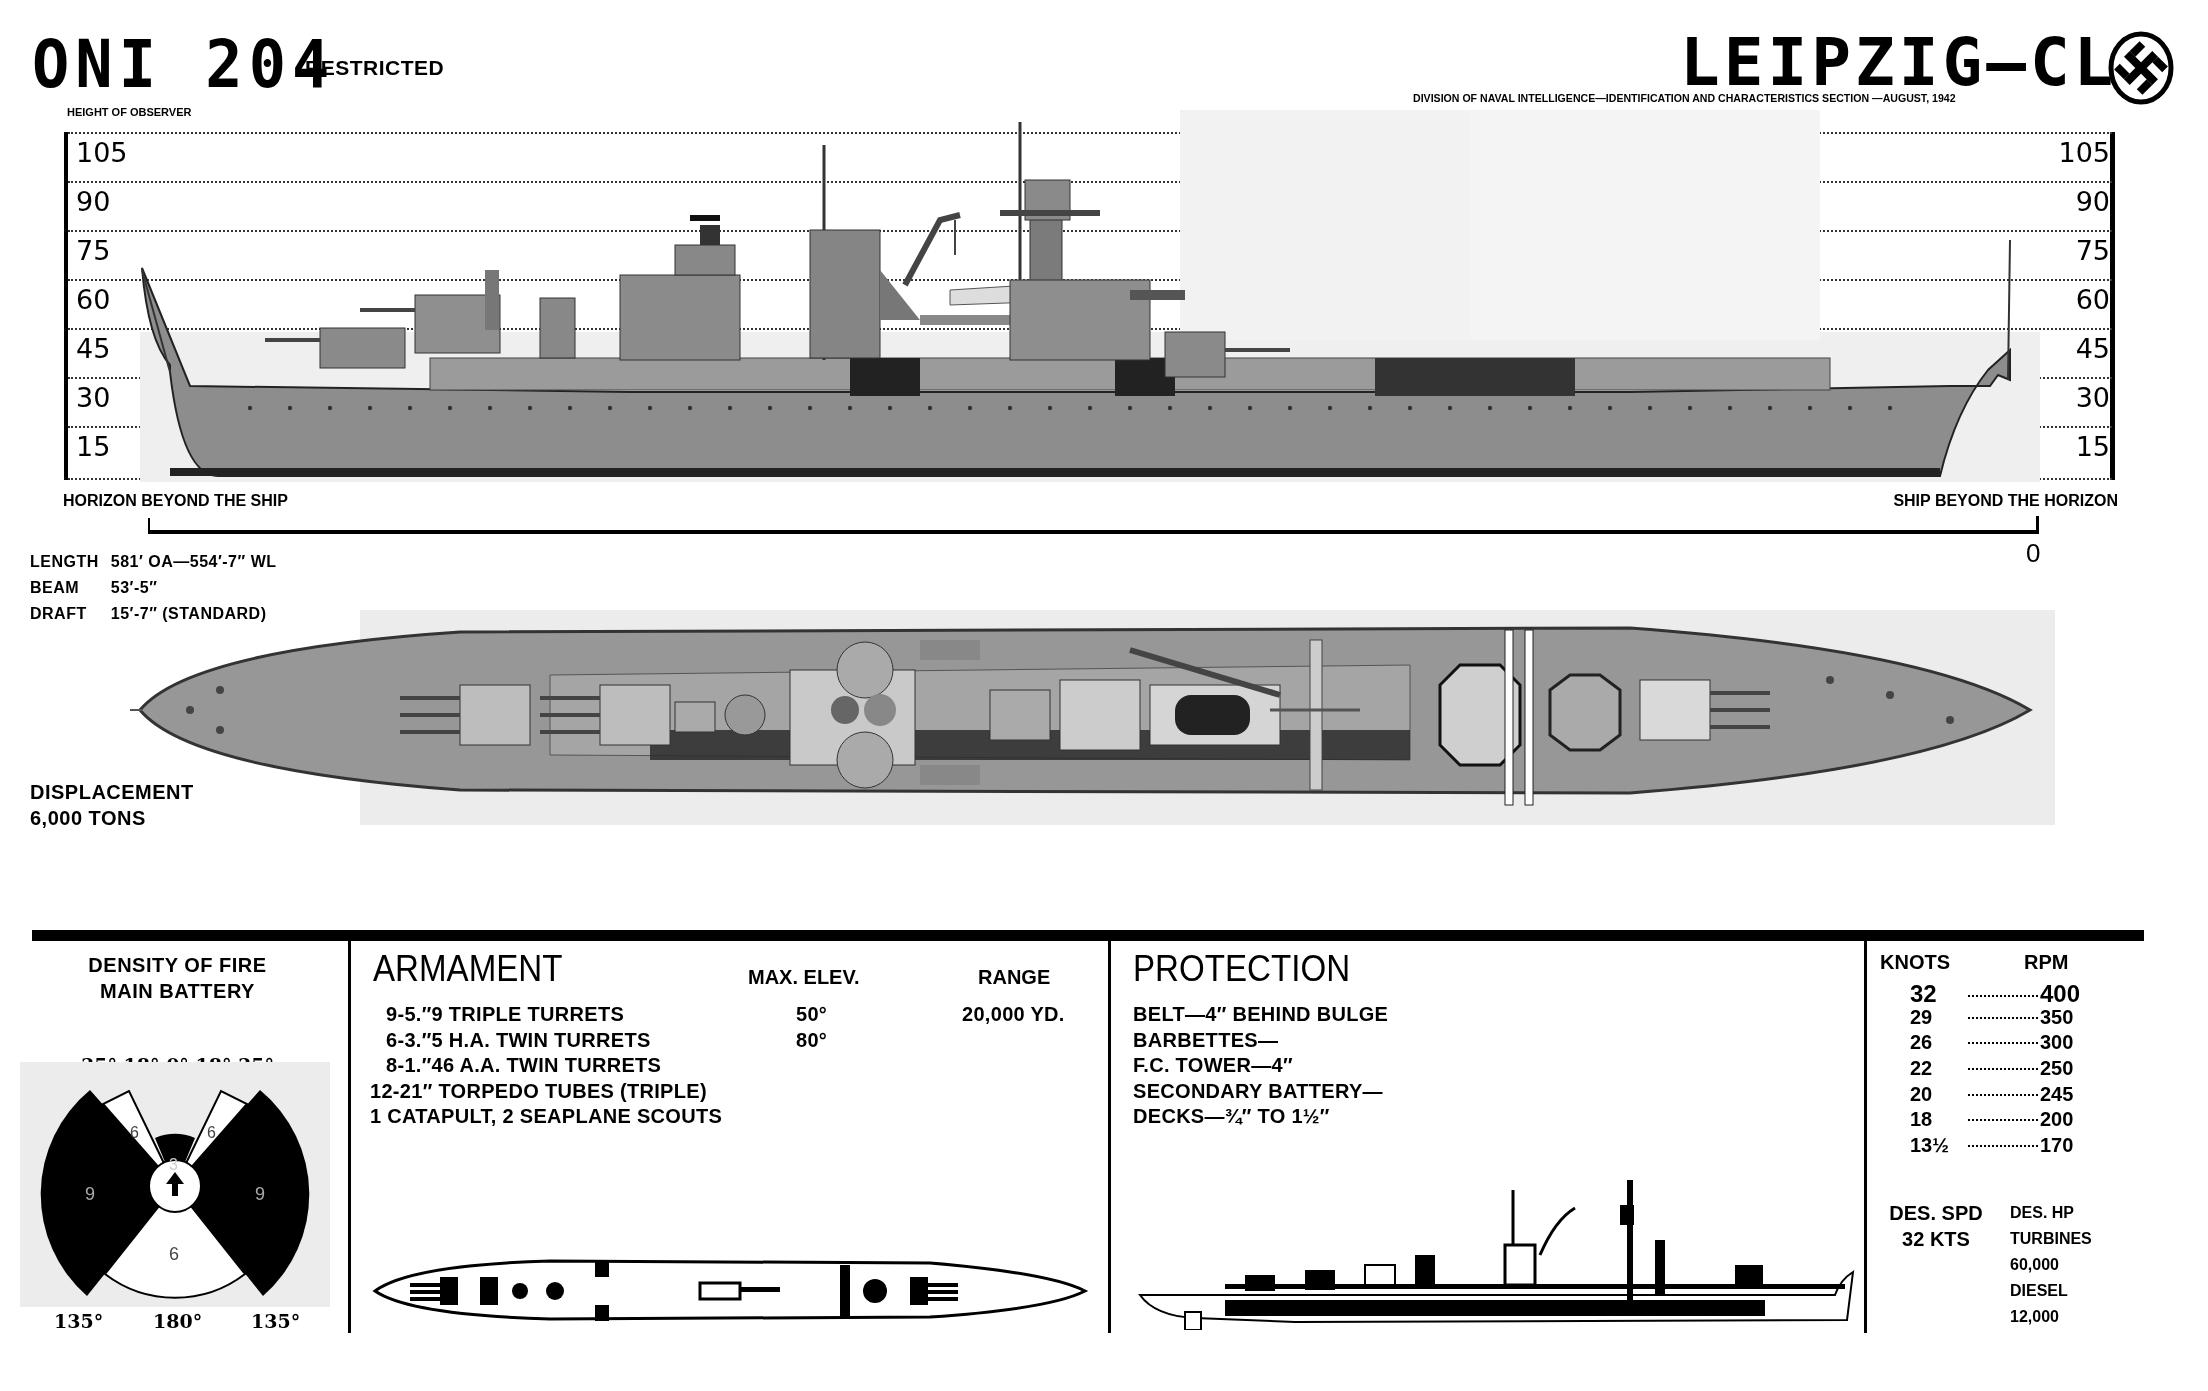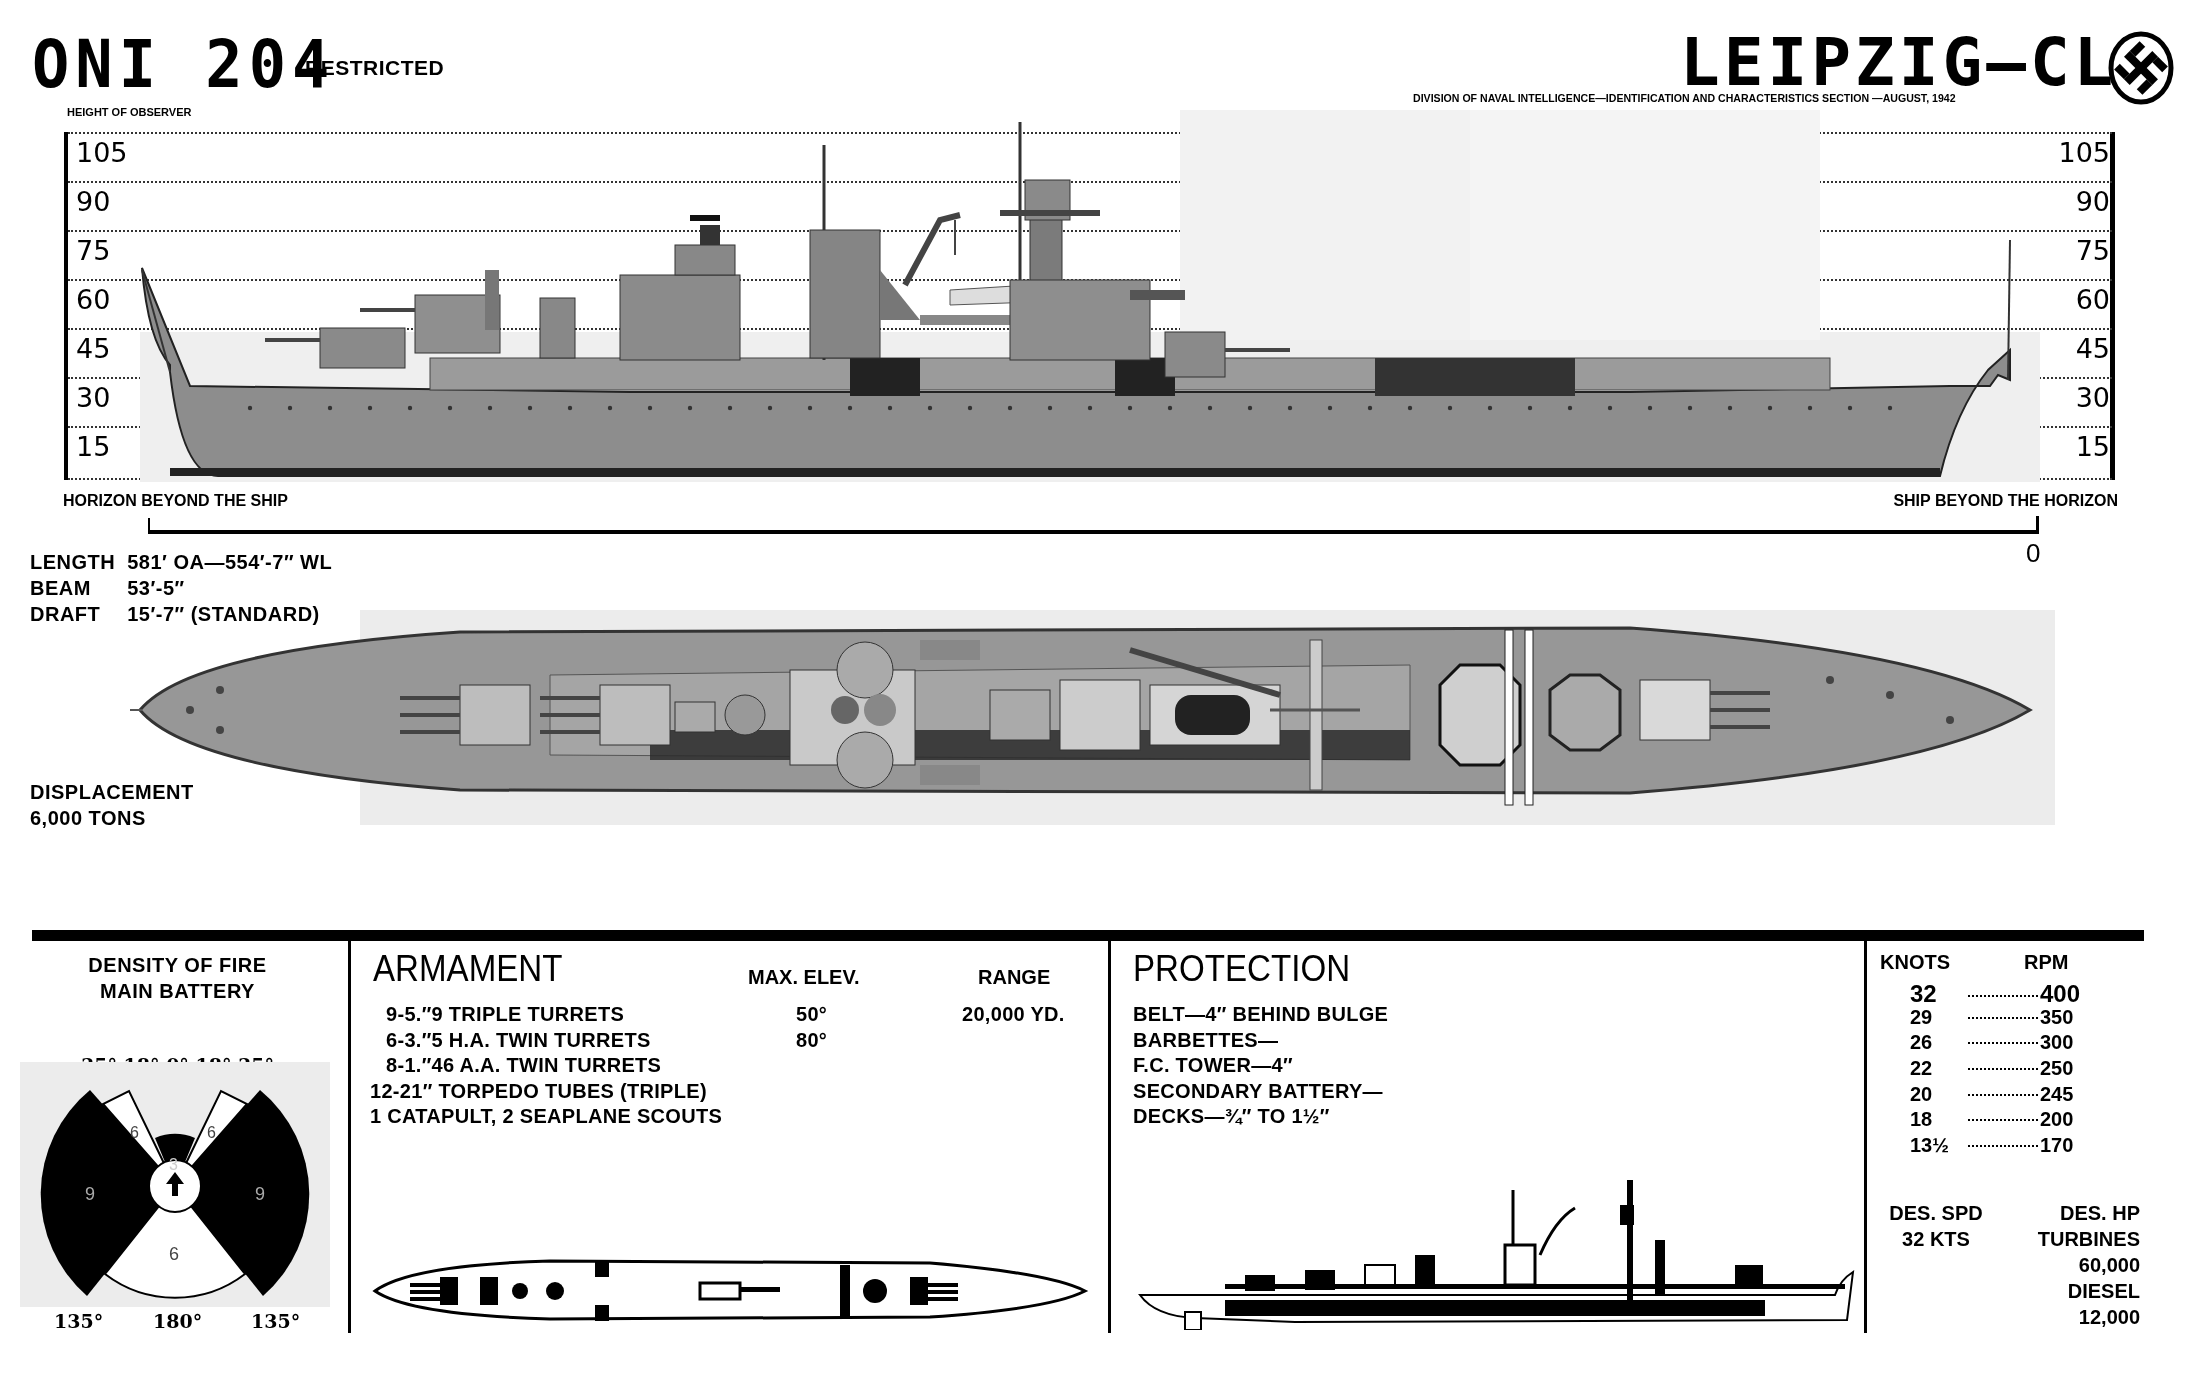--- a/index.html
+++ b/index.html
@@ -12,21 +12,21 @@
   #ship-title{left:1680px;top:24px;font-size:66px;font-weight:bold;letter-spacing:4px;
               font-family:"DejaVu Sans Mono","Liberation Mono",monospace;}
   #division{left:1413px;top:92px;font-size:11.5px;font-weight:bold;letter-spacing:0px;transform:scaleX(0.92);transform-origin:left;}
   #emblem{left:2108px;top:30px;width:66px;height:76px;}
   #height-obs{left:67px;top:106px;font-size:11px;font-weight:bold;}
   .axisline{position:absolute;background:#000;}
   .grid{position:absolute;left:68px;width:2044px;height:0;border-top:2px dotted #333;}
   .lbl-l{position:absolute;left:76px;font-size:27px;font-family:"DejaVu Sans","Liberation Sans",sans-serif;}
   .lbl-r{position:absolute;right:98px;font-size:27px;font-family:"DejaVu Sans","Liberation Sans",sans-serif;text-align:right;}
   .tiny{position:absolute;font-size:16px;font-weight:bold;}
-  .specs{position:absolute;font-size:20px;font-weight:bold;line-height:26px;letter-spacing:0.5px;}
+  .specs{position:absolute;font-size:16px;font-weight:bold;line-height:26px;letter-spacing:0.5px;}
   .specs td{padding:0 12px 0 0;vertical-align:top;}
   .rule{position:absolute;background:#000;}
   .sect-head{position:absolute;font-size:36px;letter-spacing:0px;transform:scaleX(0.92);transform-origin:left;}
   .body-txt{position:absolute;font-size:20px;font-weight:bold;line-height:25.5px;letter-spacing:0.3px;}
   .knots td{font-size:20px;font-weight:bold;padding:0;height:25.6px;}
   .dots{display:inline-block;border-bottom:2px dotted #000;width:70px;margin:0 2px 5px 8px;}
 </style>
 </head>
 <body>
 
@@ -369,19 +369,19 @@
   <div style="height:25.7px;font-size:20px;font-weight:bold;"><span style="display:inline-block;width:50px;padding-left:30px;">22</span><span class="dots"></span><span>250</span></div>
   <div style="height:25.7px;font-size:20px;font-weight:bold;"><span style="display:inline-block;width:50px;padding-left:30px;">20</span><span class="dots"></span><span>245</span></div>
   <div style="height:25.7px;font-size:20px;font-weight:bold;"><span style="display:inline-block;width:50px;padding-left:30px;">18</span><span class="dots"></span><span>200</span></div>
   <div style="height:25.7px;font-size:20px;font-weight:bold;"><span style="display:inline-block;width:50px;padding-left:30px;">13½</span><span class="dots"></span><span>170</span></div>
 </div>
 
 <div class="abs" style="left:1880px;top:1200px;width:112px;text-align:center;font-size:20px;font-weight:bold;line-height:26px;">
   <div>DES. SPD</div>
   <div>32 KTS</div>
 </div>
-<div class="abs" style="left:2010px;top:1200px;width:130px;text-align:right;font-size:20px;font-weight:bold;line-height:26px;">
+<div class="abs" style="left:2010px;top:1200px;width:130px;text-align:left;font-size:16px;font-weight:bold;line-height:26px;">
   <div>DES. HP</div>
   <div>TURBINES</div>
   <div>60,000</div>
   <div>DIESEL</div>
   <div>12,000</div>
 </div>
 
 </body></html>

